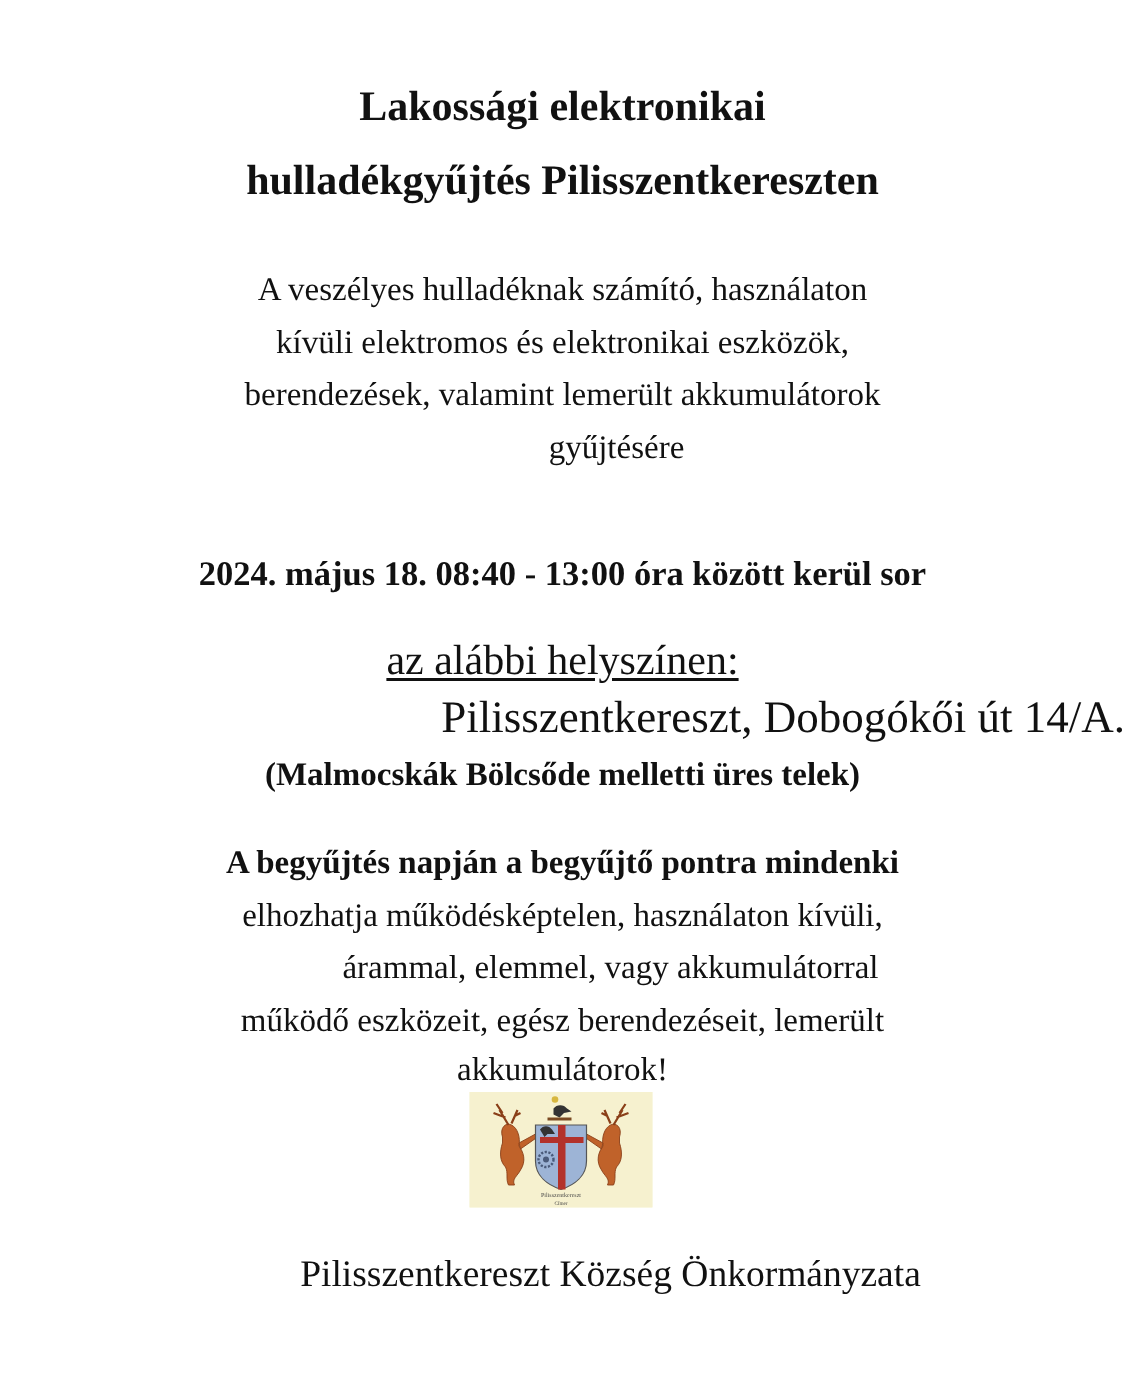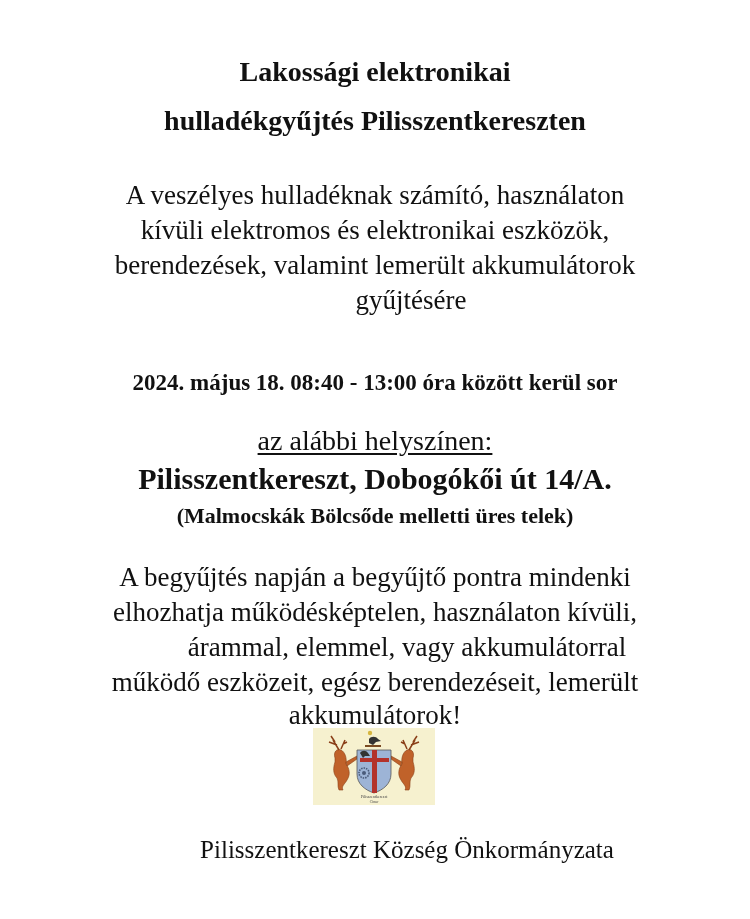--- a/index.html
+++ b/index.html
@@ -2,24 +2,24 @@
 <html><head>
   <meta charset="utf-8">
   <style>
     html, body { margin: 0; padding: 0; background: #ffffff; }
     body {
       width: 750px; height: 919px; position: relative; overflow: hidden;
       font-family: "Liberation Serif", "DejaVu Serif", serif; color: #111111;
     }
     .line { position: absolute; left: 0; width: 750px; text-align: center; white-space: nowrap; }
     .title { font-weight: bold; font-size: 28px; }
-    .body { font-size: 27px; }
+    .body { font-size: 22px; }
     .date { font-weight: bold; font-size: 23px; }
     .loc-label { font-size: 28px; text-decoration: underline; text-underline-offset: 3px; }
-    .addr { font-weight: bold; font-size: 30px; }
+    .addr { font-weight: normal; font-size: 30px; text-align: right; }
     .addr-sub { font-weight: bold; font-size: 22px; }
     .footer { font-size: 25px; }
     .coat {
       position: absolute; left: 313px; top: 728px; width: 122px; height: 77px;
       background: #f6f1cf;
     }
     .coat svg { width: 100%; height: 100%; display: block; }
   </style>
 </head>
 <body>
@@ -32,21 +32,21 @@
   <div class="line body" style="top:215px;">kívüli elektromos és elektronikai eszközök,</div>
   <div class="line body" style="top:250px;">berendezések, valamint lemerült akkumulátorok</div>
   <div class="line body" style="top:285px;margin-left:36px;">gyűjtésére</div>
 
   <div class="line date" style="top:370px;">2024. május 18. 08:40 - 13:00 óra között kerül sor</div>
 
   <div class="line loc-label" style="top:425px;">az alábbi helyszínen:</div>
   <div class="line addr" style="top:462px;">Pilisszentkereszt, Dobogókői út 14/A.</div>
   <div class="line addr-sub" style="top:503px;">(Malmocskák Bölcsőde melletti üres telek)</div>
 
-  <div class="line body" style="top:562px;">A begyűjtés napján a begyűjtő pontra mindenki</div>
+  <div class="line body" style="top:562px;font-weight:bold;">A begyűjtés napján a begyűjtő pontra mindenki</div>
   <div class="line body" style="top:597px;">elhozhatja működésképtelen, használaton kívüli,</div>
   <div class="line body" style="top:632px;padding-left:32px;">árammal, elemmel, vagy akkumulátorral</div>
   <div class="line body" style="top:667px;">működő eszközeit, egész berendezéseit, lemerült</div>
   <div class="line body" style="top:700px;">akkumulátorok!</div>
 
   <div class="coat">
     <svg viewBox="0 0 122 77" xmlns="http://www.w3.org/2000/svg">
       <rect width="122" height="77" fill="#f6f1cf"></rect>
 
       <g fill="#c0622a" stroke="#8a3f18" stroke-width="0.6">

